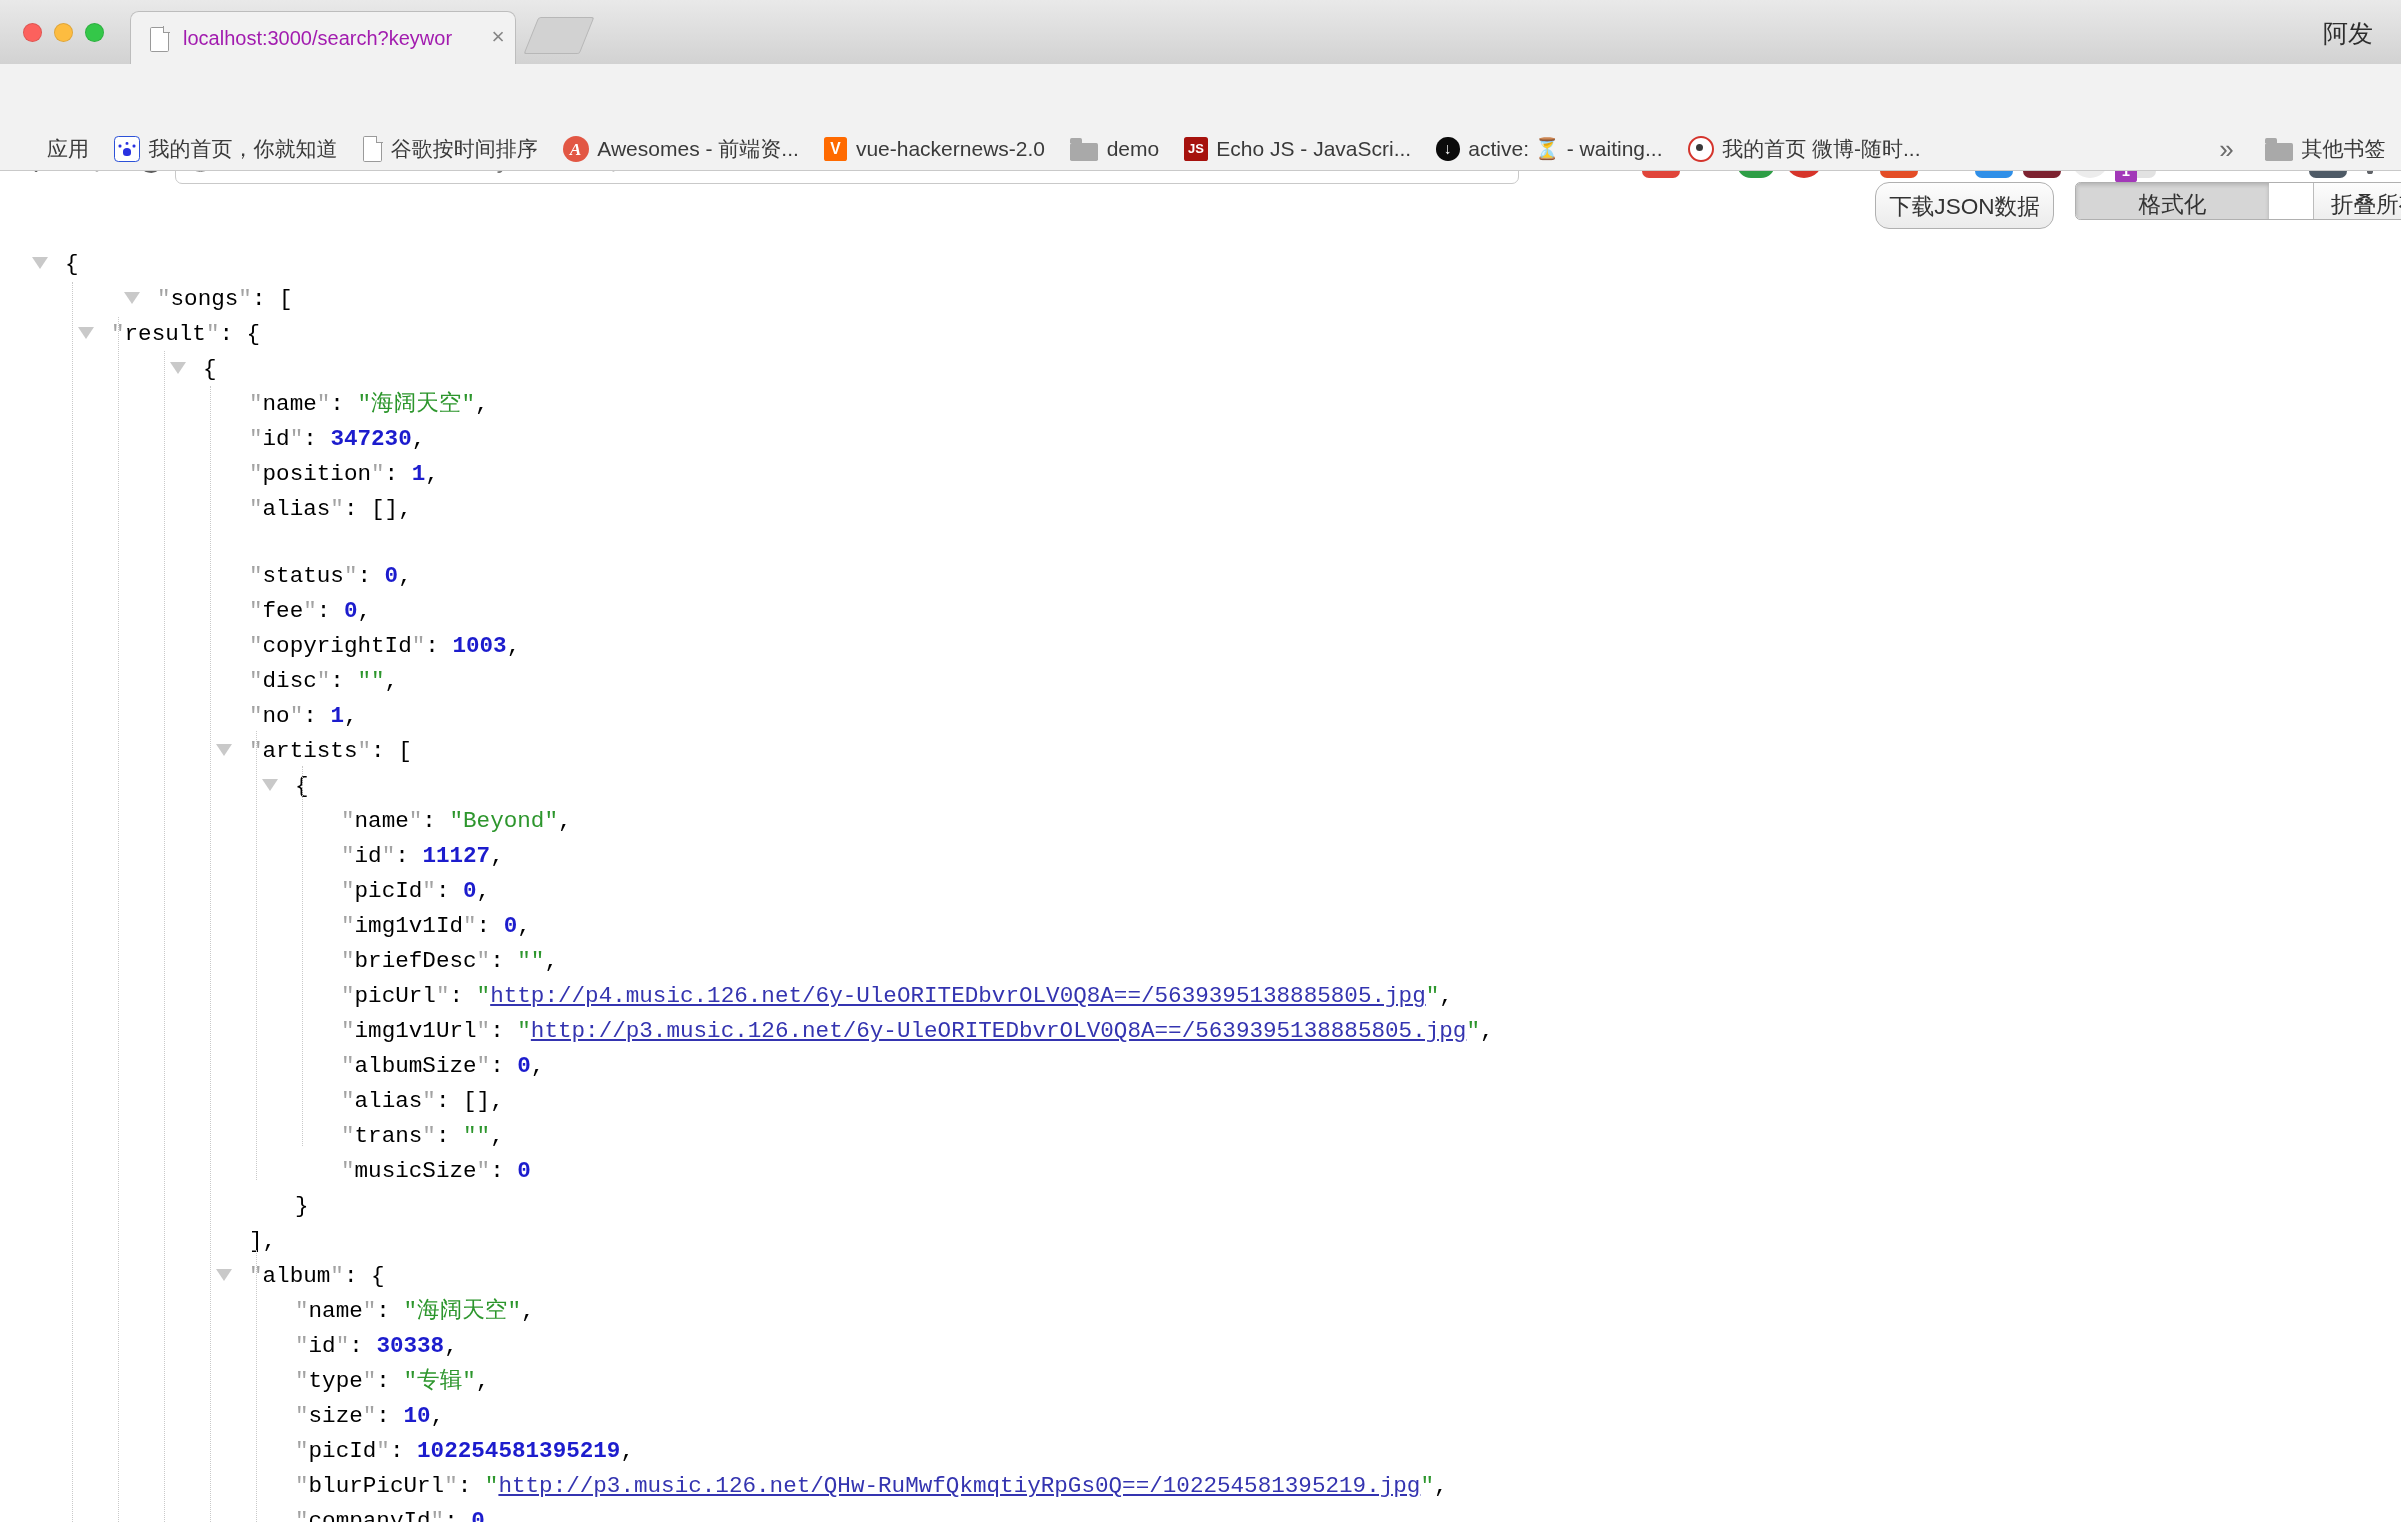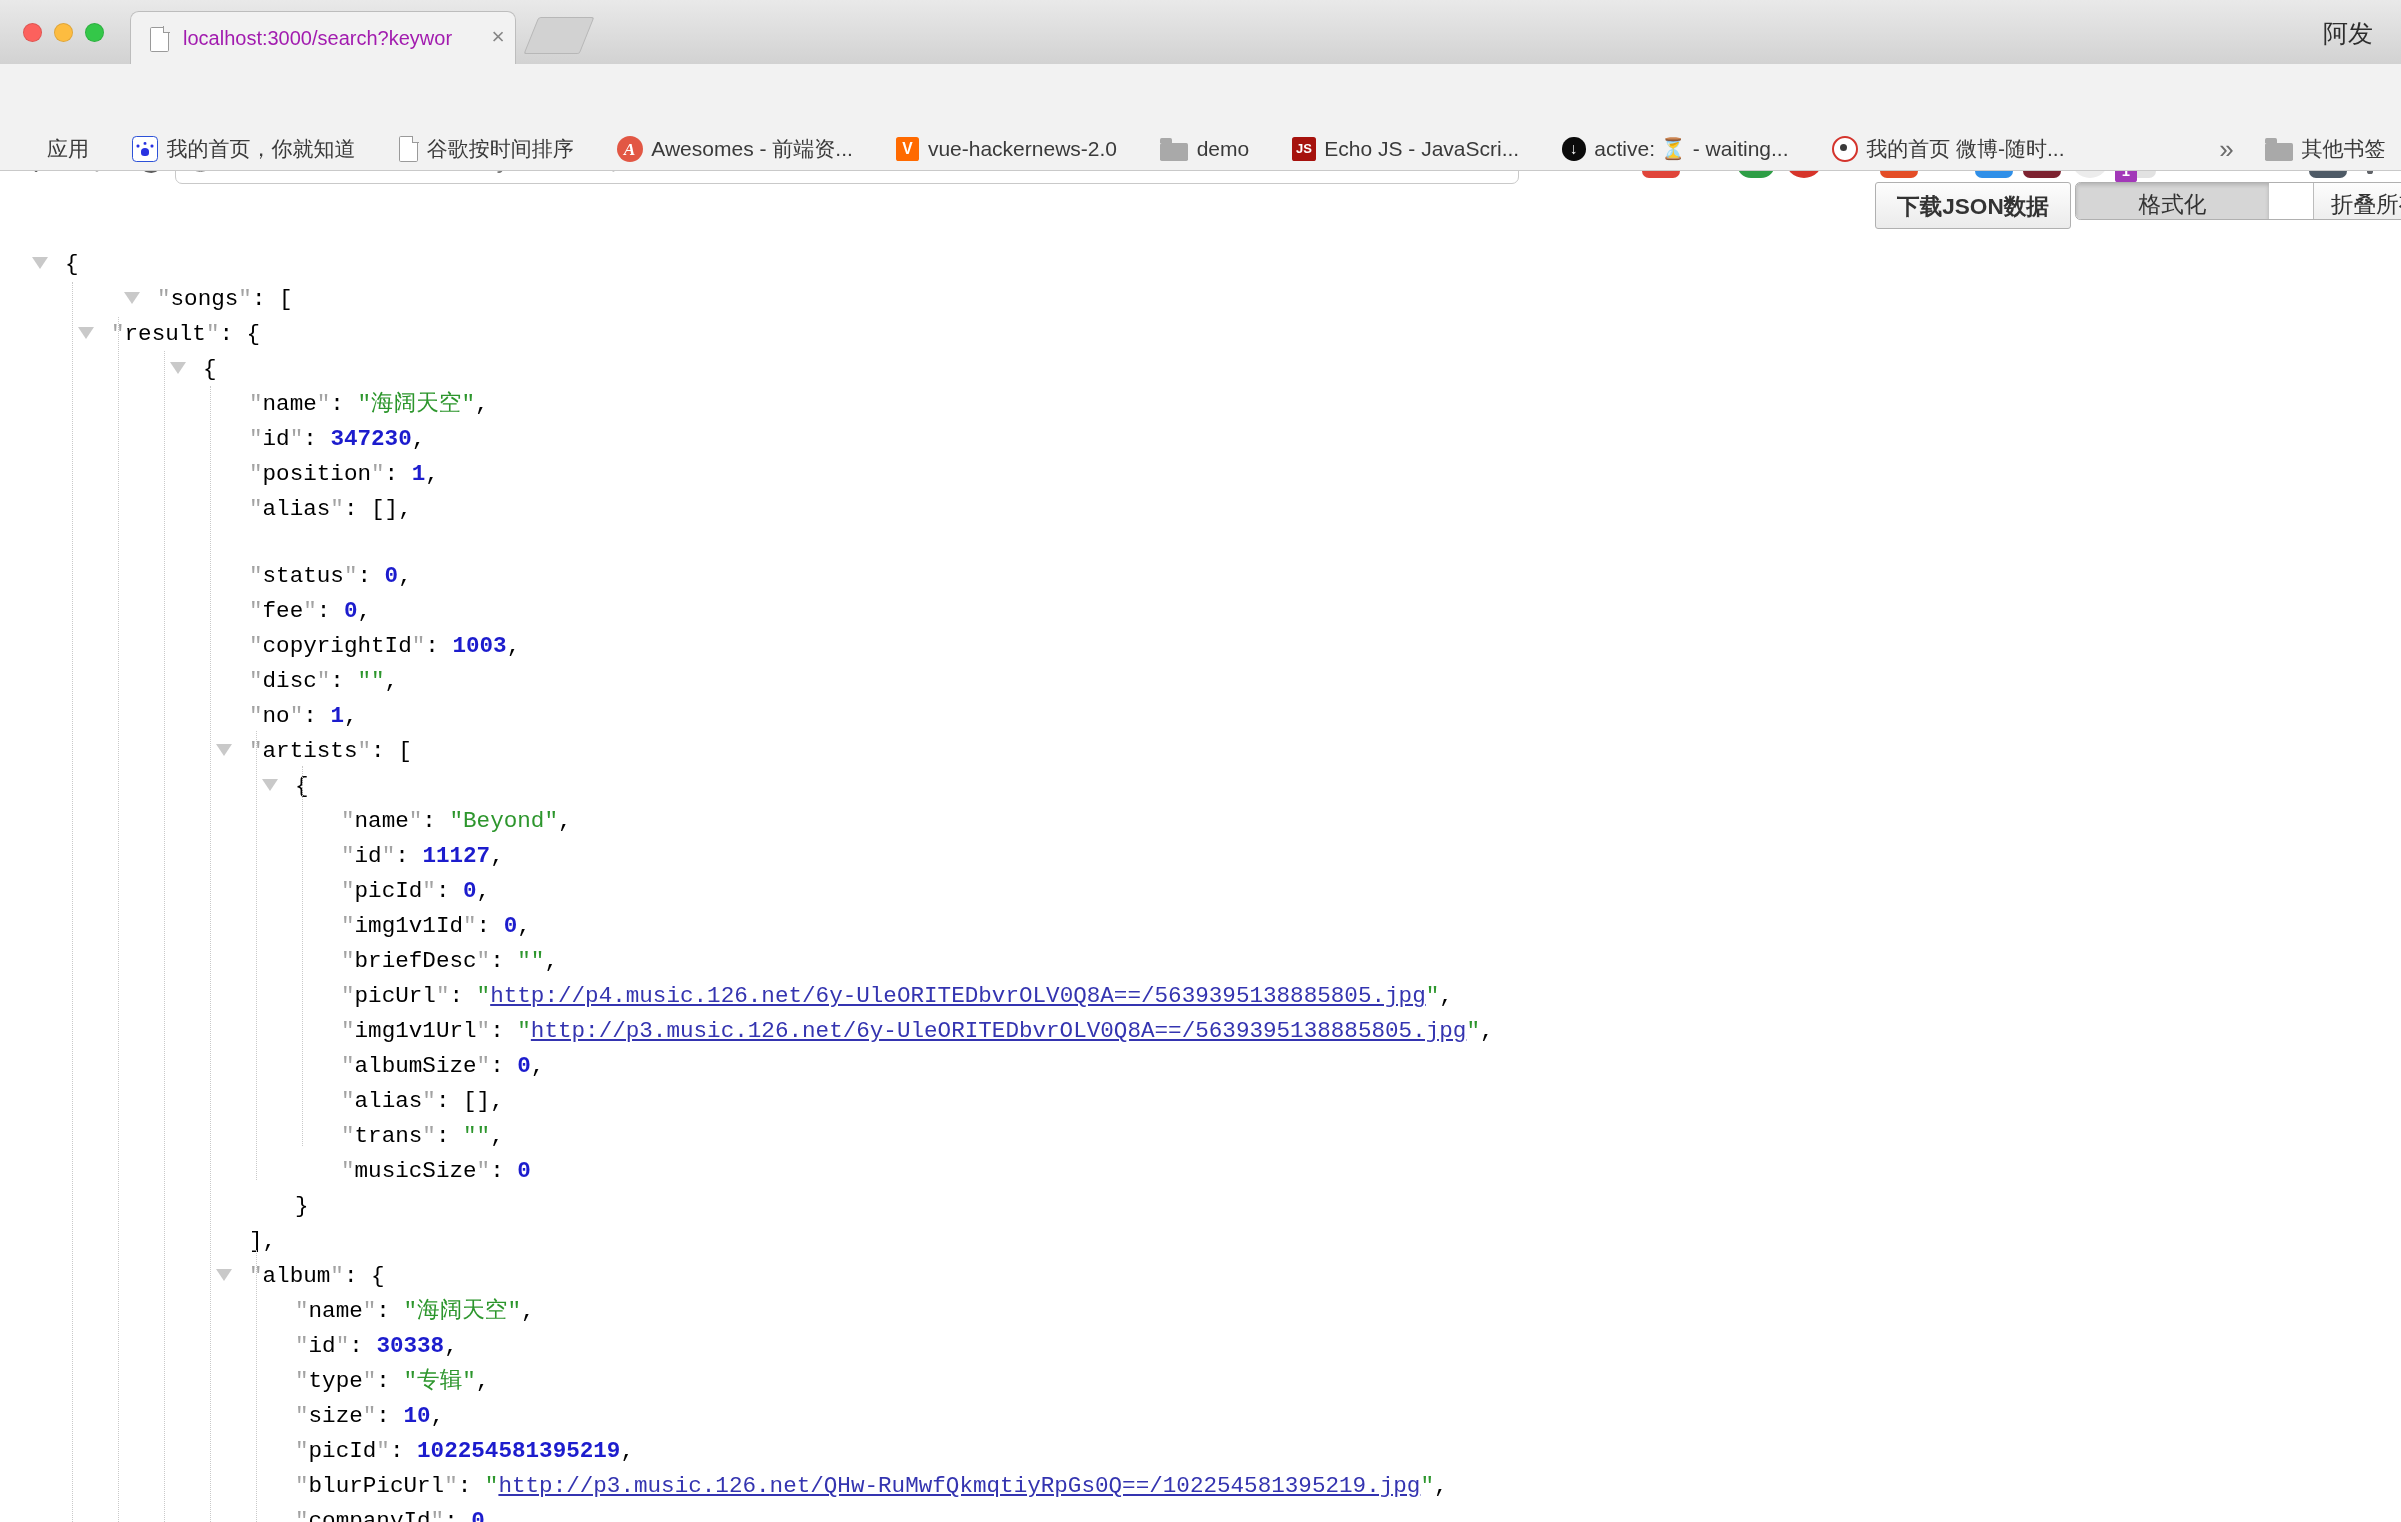--- a/index.html
+++ b/index.html
@@ -55,21 +55,21 @@
   .icon-v-square{width:23.4px;height:23.4px;background:#ff6a00;color:#fff;font-size:15.6px;font-weight:bold;border-radius:2.6px;}
   .icon-folder{width:28px;height:18px;background:#a9a9a9;border-radius:1.7px;position:relative;margin-top:6px;}
   .icon-folder::before{content:'';position:absolute;left:0;top:-5.2px;width:12px;height:5.2px;background:#a9a9a9;border-radius:1.7px 1.7px 0 0;}
   .icon-js-square{width:23.4px;height:23.4px;background:#a6120d;color:#fff;font-size:13px;font-weight:bold;border-radius:2.6px;}
   .icon-down-circle{width:23.4px;height:23.4px;background:#0b0b0b;color:#fff;font-size:15.6px;font-weight:bold;border-radius:50%;}
   .icon-weibo{width:22px;height:22px;background:#fff;border:2.6px solid #d4342c;border-radius:50%;position:relative;}
   .icon-weibo::after{content:'';position:absolute;left:6px;top:6px;width:7px;height:7px;background:#3a3a3a;border-radius:50%;}
 
   
   .pagebtn{position:absolute;height:47px;line-height:47px;text-align:center;font-size:22.6px;color:#333;}
-  .btn-download{left:1875px;top:182px;width:196px;background:linear-gradient(#fdfdfd,#ebebeb);border:1.7px solid #b0b0b0;border-radius:3px;box-sizing:border-box;font-weight:bold;}
+  .btn-download{left:1875px;top:182px;width:179px;background:linear-gradient(#fdfdfd,#ebebeb);border:1.7px solid #b0b0b0;border-radius:14px;box-sizing:border-box;}
   .btn-group{position:absolute;left:2075px;top:182px;height:38px;display:flex;border:1.7px solid #b0b0b0;border-radius:5.2px;overflow:hidden;box-sizing:border-box;gap:44px;}
   .btn-group .seg{height:43px;line-height:43px;text-align:center;font-size:22.6px;color:#333;}
   .seg-active{width:193px;background:#d6d6d6;box-shadow:inset 0 1.7px 4.3px rgba(0,0,0,.18);}
   .seg-plain{width:124px;background:linear-gradient(#fdfdfd,#ebebeb);border-left:0.9px solid #bcbcbc;}
 
   
   #json-tree{position:absolute;left:0;top:0;width:100%;height:1523px;}
   #json-rows{position:absolute;left:0;top:247px;width:100%;}
   .jrow{position:relative;height:35px;line-height:35px;white-space:nowrap;font-family:"Liberation Mono","DejaVu Sans Mono",monospace;font-size:22.6px;}
   .toggle{position:absolute;top:10.4px;width:0;height:0;border-left:8.7px solid transparent;border-right:8.7px solid transparent;border-top:12px solid var(--toggle);}
@@ -141,21 +141,21 @@
         <div class="ext small-label" style="background: rgb(78, 90, 102); color: rgb(255, 255, 255);">•••|</div>
       </div>
     <div class="menu-dots">
         <i></i>
         <i></i>
         <i></i>
       </div>
   </div>
 
   <div class="bmbar">
-    <div style="display:flex;gap:43px;" id="bookmarks-left">
+    <div style="display:flex;gap:25px;" id="bookmarks-left">
         <div class="bm-item">
           <span class="bm-icon icon-apps-grid">
             <i style="background: rgb(234, 67, 53);"></i>
             <i style="background: rgb(251, 188, 5);"></i>
             <i style="background: rgb(234, 67, 53);"></i>
             <i style="background: rgb(52, 168, 83);"></i>
             <i style="background: rgb(234, 67, 53);"></i>
             <i style="background: rgb(251, 188, 5);"></i>
             <i style="background: rgb(251, 188, 5);"></i>
             <i style="background: rgb(52, 168, 83);"></i>

